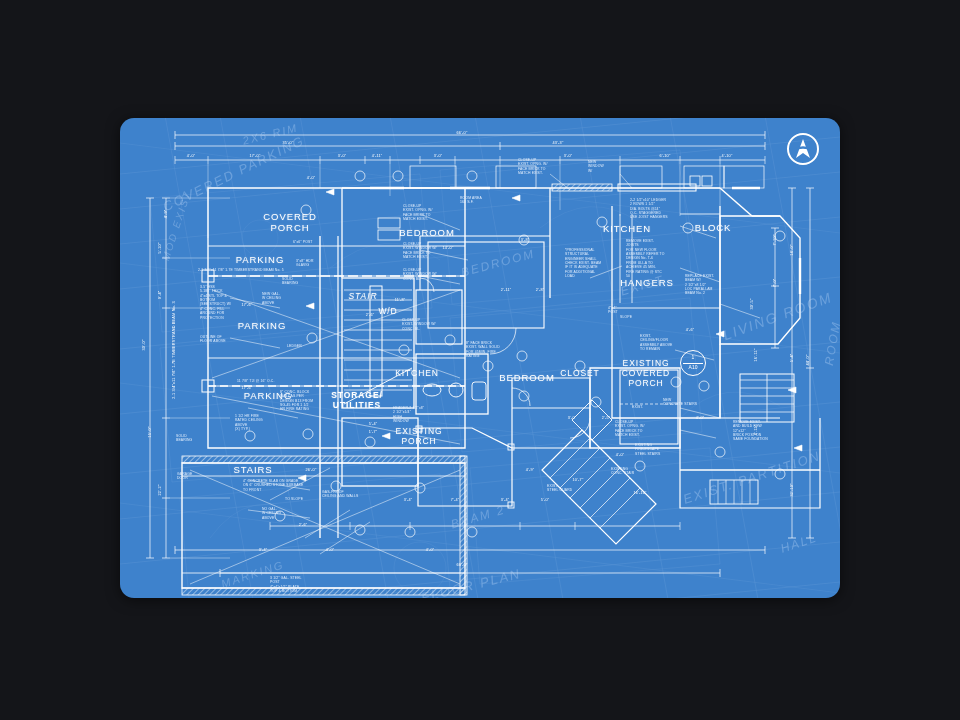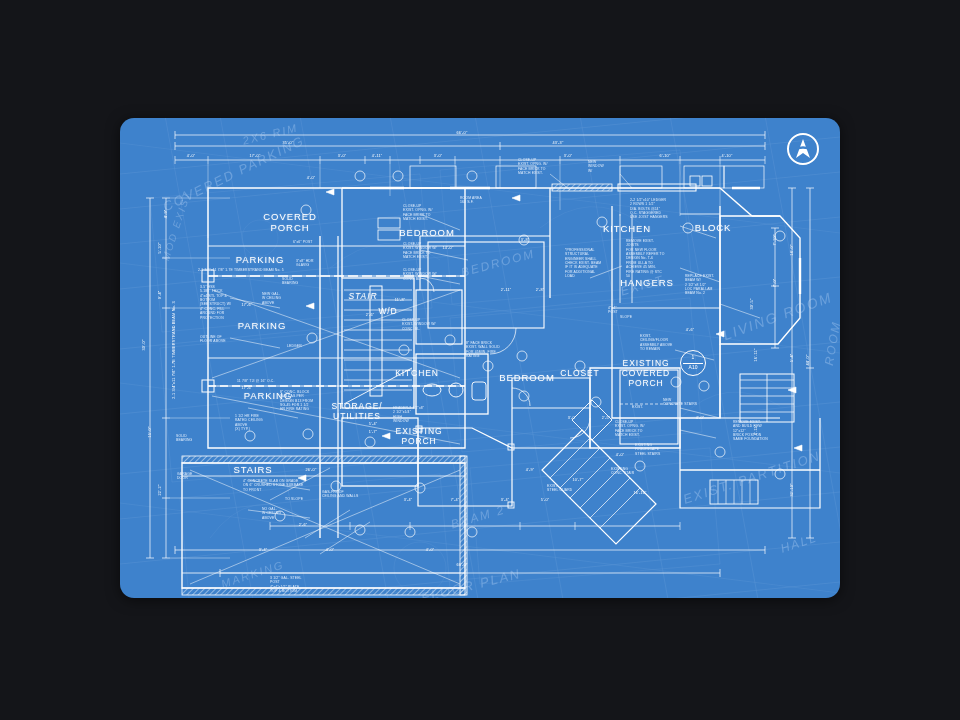--- a/index.html
+++ b/index.html
@@ -584,21 +584,21 @@
         <div class="ghost-text" style="left: 100px; top: 450px; font-size: 11px; transform: rotate(-18deg);">MARKING</div>
       </div>
 
     <div id="room-label-container">
         <div class="room-label big" style="left: 170px; top: 104px;">COVERED
 PORCH</div>
         <div class="room-label big" style="left: 140px; top: 142px;">PARKING</div>
         <div class="room-label big" style="left: 142px; top: 208px;">PARKING</div>
         <div class="room-label big" style="left: 148px; top: 278px;">PARKING</div>
         <div class="room-label big" style="left: 133px; top: 352px;">STAIRS</div>
-        <div class="room-label" style="left: 237px; top: 293px;">STORAGE/
+        <div class="room-label" style="left: 237px; top: 282px; font-weight: bold;">STORAGE/
 UTILITIES</div>
         <div class="room-label" style="left: 243px; top: 178px; font-style: italic;">STAIR</div>
         <div class="room-label" style="left: 268px; top: 193px;">W/D</div>
         <div class="room-label" style="left: 297px; top: 255px;">KITCHEN</div>
         <div class="room-label" style="left: 299px; top: 318px;">EXISTING
 PORCH</div>
         <div class="room-label big" style="left: 307px; top: 115px;">BEDROOM</div>
         <div class="room-label big" style="left: 407px; top: 260px;">BEDROOM</div>
         <div class="room-label" style="left: 460px; top: 255px;">CLOSET</div>
         <div class="room-label big" style="left: 507px; top: 111px;">KITCHEN</div>

